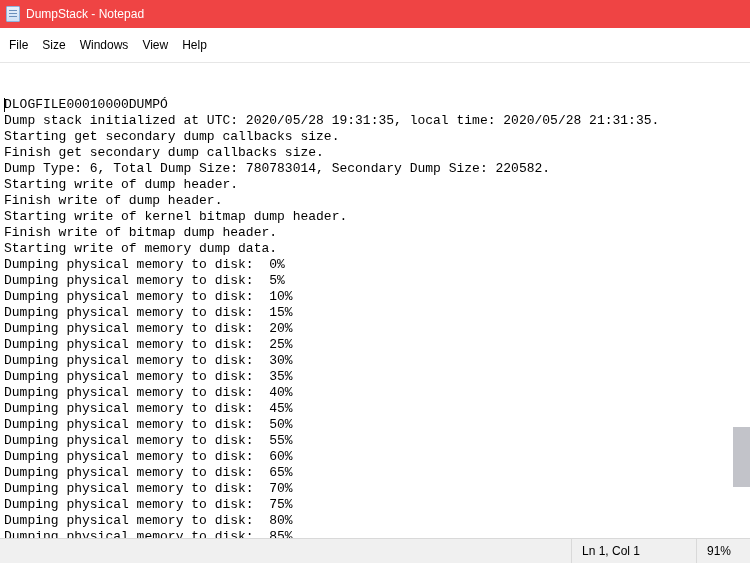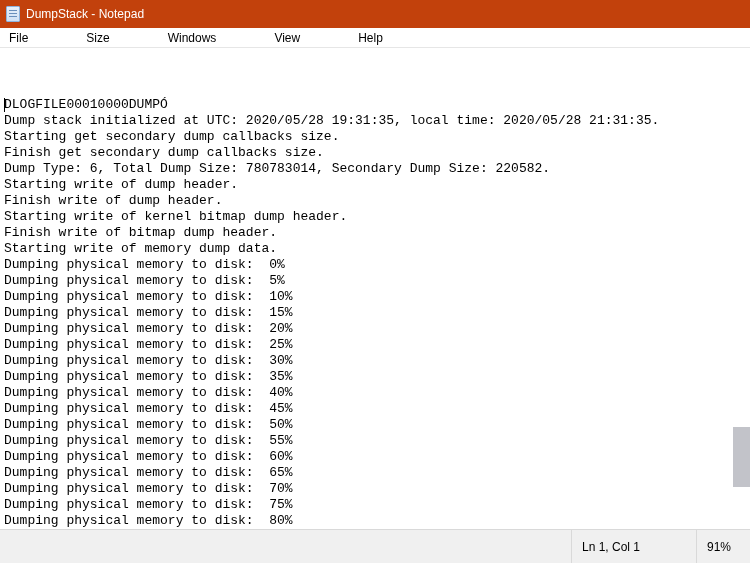--- a/index.html
+++ b/index.html
@@ -7,21 +7,21 @@
       width: 750px;
       height: 563px;
       font-family: "Segoe UI", Tahoma, sans-serif;
       font-size: 12px;
       background: #fff;
       overflow: hidden;
       position: relative;
     }
     .titlebar {
       height: 28px;
-      background: #c2410c;
+      background: #ef4444;
       display: flex;
       align-items: center;
       padding: 0 6px;
       color: #fff;
       font-size: 12px;
     }
     .titlebar .app-icon {
       width: 14px;
       height: 16px;
       margin-right: 6px;
@@ -31,29 +31,28 @@
       position: relative;
     }
     .titlebar .app-icon::before {
       content: "";
       position: absolute;
       left: 2px; right: 2px; top: 3px; height: 1px;
       background: #6a8fbc;
       box-shadow: 0 3px 0 #6a8fbc, 0 6px 0 #6a8fbc;
     }
     .menubar {
-      height: 20px;
+      height: 35px;
       background: #fff;
       border-bottom: 1px solid #e6e6e6;
       display: flex;
       align-items: center;
       padding: 0 2px;
       font-size: 12px;
       color: #000;
-      gap: 44px;
     }
     .menubar .menu-item {
       padding: 2px 7px;
       cursor: default;
     }
     .content {
       position: absolute;
       top: 49px;
       left: 0;
       right: 0;
@@ -83,21 +82,21 @@
       right: 0;
       top: 330px;
       width: 17px;
       height: 60px;
       background: #c2c3c9;
       border-radius: 0;
     }
     .statusbar {
       position: absolute;
       left: 0; right: 0; bottom: 0;
-      height: 34px;
+      height: 25px;
       background: #f0f0f0;
       border-top: 1px solid #d9d9d9;
       display: flex;
       align-items: center;
       font-size: 12px;
       color: #000;
     }
     .statusbar .cell {
       height: 100%;
       display: flex;

